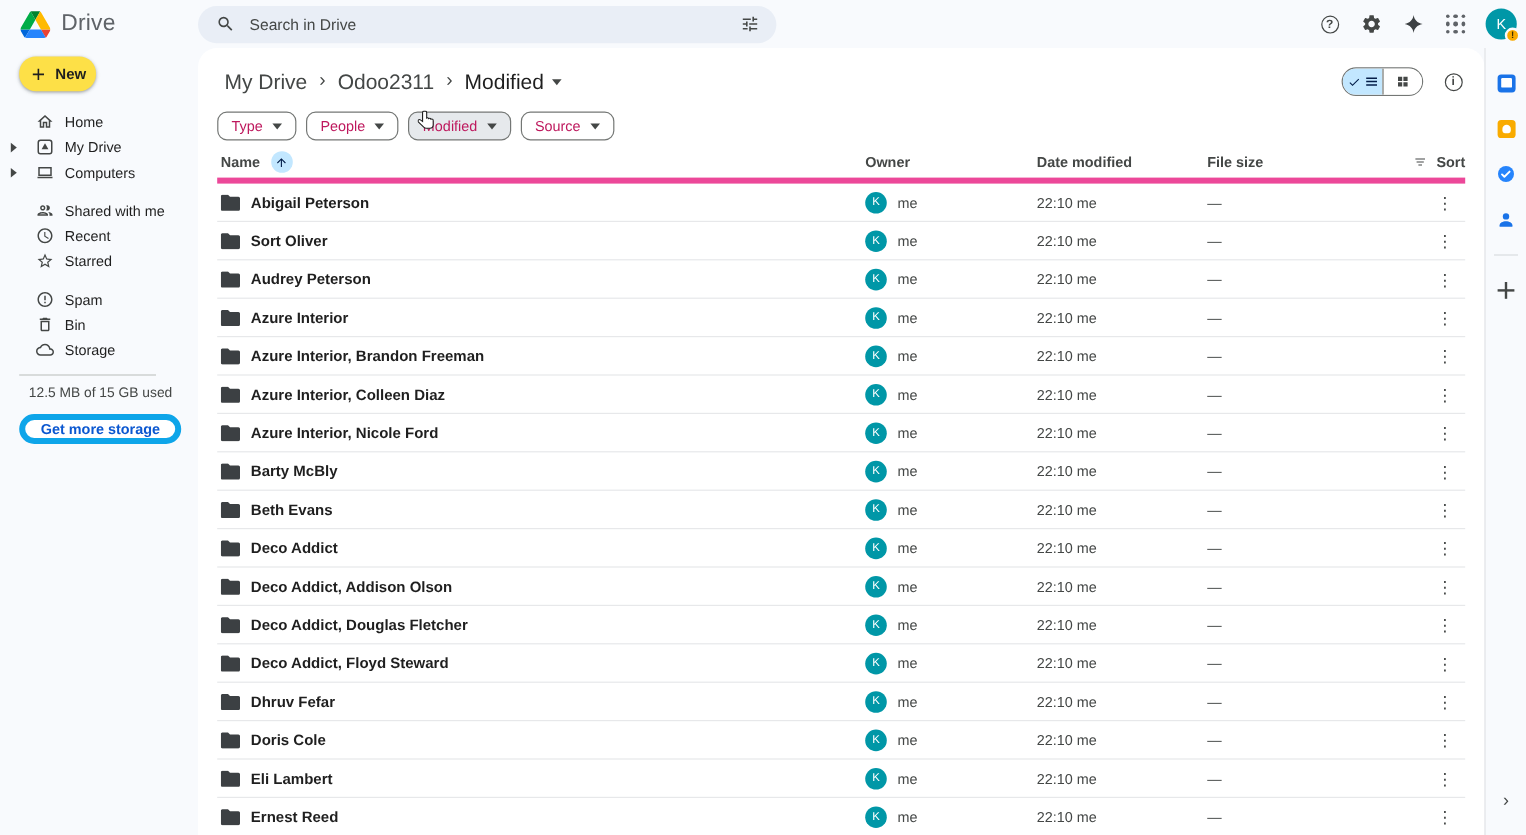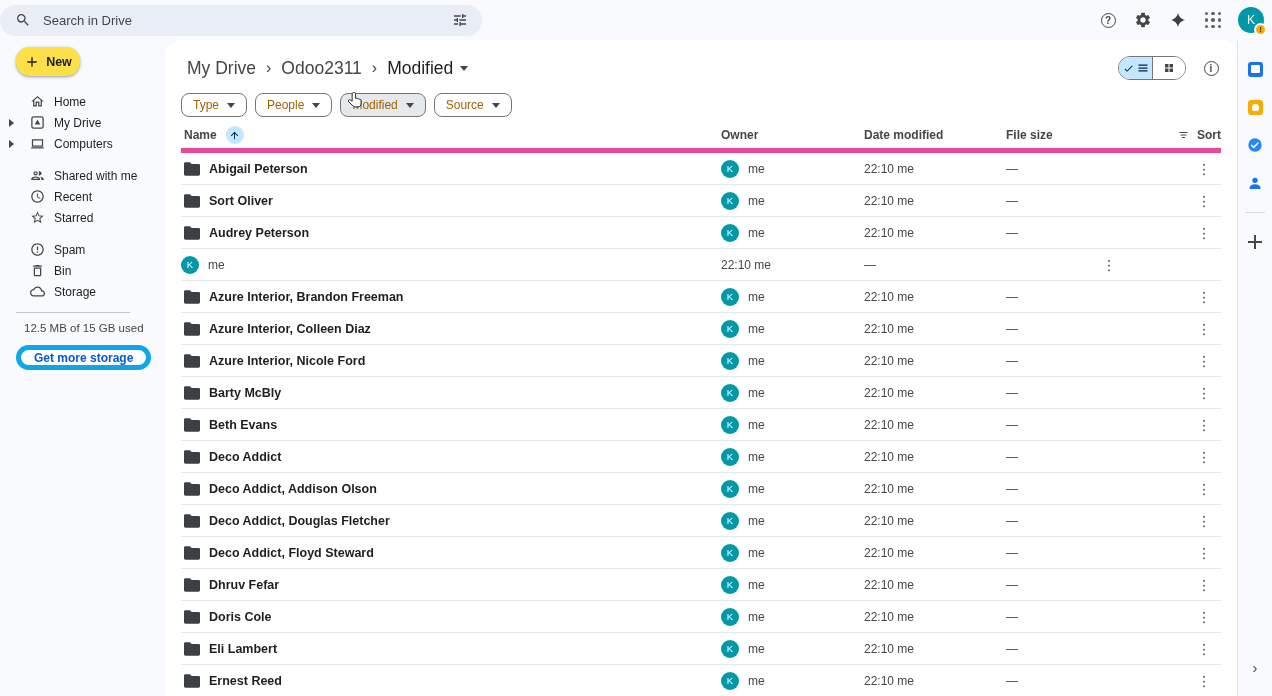--- a/index.html
+++ b/index.html
@@ -47,21 +47,21 @@
   .crumb-sep::before { content:"›"; font-size:16px; }
   .caret-down { width:0; height:0; border-top:5px solid #444746; border-left:4px solid transparent; border-right:4px solid transparent; display:inline-block; }
   .head-right { display:flex; align-items:center; gap:15px; }
   .view-toggle { display:flex; height:24px; border:1px solid #747775; border-radius:12px; overflow:hidden; }
   .seg { width:33px; display:flex; align-items:center; justify-content:center; gap:3px; background:#fff; border:none; cursor:pointer; }
   .seg.selected { background:#C2E7FF; }
   .seg + .seg { border-left:1px solid #747775; }
 
   
   .chips { display:flex; gap:8px; padding:10px 16px 0 16px; position:relative; }
-  .chip { height:24px; display:flex; align-items:center; gap:8px; padding:0 11px; border:1px solid #747775; border-radius:8px; background:#fff; font-size:12px; color:#a16207; cursor:pointer; font-family:"Liberation Sans",sans-serif; }
+  .chip { height:24px; display:flex; align-items:center; gap:8px; padding:0 11px; border:1px solid #747775; border-radius:8px; background:#fff; font-size:12px; color:#be185d; cursor:pointer; font-family:"Liberation Sans",sans-serif; }
   .chip.hovered { background:#E6E9EC; }
   .chip .caret-down { border-top-color:#444746; }
   .cursor-pointer { position:absolute; left:183px; top:9px; pointer-events:none; z-index:5; }
 
   
   .table { margin-top:5px; flex:1; overflow:hidden; }
   .trow { display:grid; grid-template-columns:1fr 143px 142px 120px 95px; align-items:center; margin:0 16px; height:32px; }
   .thead { border-bottom:5px solid #ec4899; height:31px; }
   .th { font-size:12px; color:#444746; font-weight:bold; display:flex; align-items:center; gap:6px; }
   .sort-chip { width:18px; height:18px; border-radius:50%; background:#C2E7FF; display:flex; align-items:center; justify-content:center; border:none; cursor:pointer; }
@@ -87,20 +87,31 @@
   .plus-glyph::before, .plus-glyph::after { content:""; position:absolute; background:#444746; }
   .plus-glyph::before { left:6px; top:0; width:2px; height:14px; }
   .plus-glyph::after { left:0; top:6px; width:14px; height:2px; }
   .collapse-btn { position:absolute; bottom:20px; left:0; right:0; background:none; border:none; color:#444746; font-size:15px; cursor:pointer; }
   .collapse-btn::before { content:"›"; }
 </style>
 </head>
 <body>
 
 <div class="topbar">
+  <div class="brand">
+    <svg width="25" height="23" viewBox="0 0 87.3 78">
+      <path fill="#0066DA" d="m6.6 66.85 3.85 6.65c.8 1.4 1.95 2.5 3.3 3.3l13.75-23.8h-27.5c0 1.55.4 3.1 1.2 4.5z"></path>
+      <path fill="#00AC47" d="m43.65 25-13.75-23.8c-1.35.8-2.5 1.9-3.3 3.3l-25.4 44a9.06 9.06 0 0 0-1.2 4.5h27.5z"></path>
+      <path fill="#EA4335" d="M73.55 76.8c1.35-.8 2.5-1.9 3.3-3.3l1.6-2.75 7.65-13.25c.8-1.4 1.2-2.95 1.2-4.5h-27.5l5.85 11.5z"></path>
+      <path fill="#00832D" d="m43.65 25 13.75-23.8c-1.35-.8-2.9-1.2-4.5-1.2h-18.5c-1.6 0-3.15.45-4.5 1.2z"></path>
+      <path fill="#2684FC" d="M59.8 53H27.5L13.75 76.8c1.35.8 2.9 1.2 4.5 1.2h50.8c1.6 0 3.15-.45 4.5-1.2z"></path>
+      <path fill="#FFBA00" d="m73.4 26.5-12.7-22c-.8-1.4-1.95-2.5-3.3-3.3l-13.75 23.8 16.15 28h27.45c0-1.55-.4-3.1-1.2-4.5z"></path>
+    </svg>
+    <span class="brand-name">Drive</span>
+  </div>
   <div class="searchbar">
     <svg width="16" height="16" viewBox="0 0 24 24" fill="#444746">
         <path d="M15.5 14h-.79l-.28-.27A6.47 6.47 0 0 0 16 9.5 6.5 6.5 0 1 0 9.5 16c1.61 0 3.09-.59 4.23-1.57l.27.28v.79l5 4.99L20.49 19l-4.99-5zm-6 0C7.01 14 5 11.99 5 9.5S7.01 5 9.5 5 14 7.01 14 9.5 11.99 14 9.5 14z"></path>
       </svg>
     <input type="text" placeholder="Search in Drive" style="">
     <svg width="16" height="16" viewBox="0 0 24 24" fill="#444746">
         <path d="M3 17v2h6v-2H3zM3 5v2h10V5H3zm10 16v-2h8v-2h-8v-2h-2v6h2zM7 9v2H3v2h4v2h2V9H7zm14 4v-2H11v2h10zm-6-4h2V7h4V5h-4V3h-2v6z"></path>
       </svg>
   </div>
   <div class="top-actions">
@@ -340,20 +351,26 @@
               <span>me</span>
             </div>
             <div class="dim">22:10 me</div>
             <div class="dim">—</div>
             <div class="menu-cell">
               <button class="kebab"></button>
             </div>
           </div>
 
           <div class="trow rowline">
+            <div class="name-cell">
+              <svg width="16" height="14" viewBox="0 0 24 20" fill="#3C4043">
+                <path d="M2 0h7l2.5 2.5H22c1.1 0 2 .9 2 2V18c0 1.1-.9 2-2 2H2c-1.1 0-2-.9-2-2V2C0 .9.9 0 2 0z"></path>
+              </svg>
+              <span class="fname">Azure Interior</span>
+            </div>
             <div class="owner-cell">
               <span class="mini-avatar">K</span>
               <span>me</span>
             </div>
             <div class="dim">22:10 me</div>
             <div class="dim">—</div>
             <div class="menu-cell">
               <button class="kebab"></button>
             </div>
           </div>

